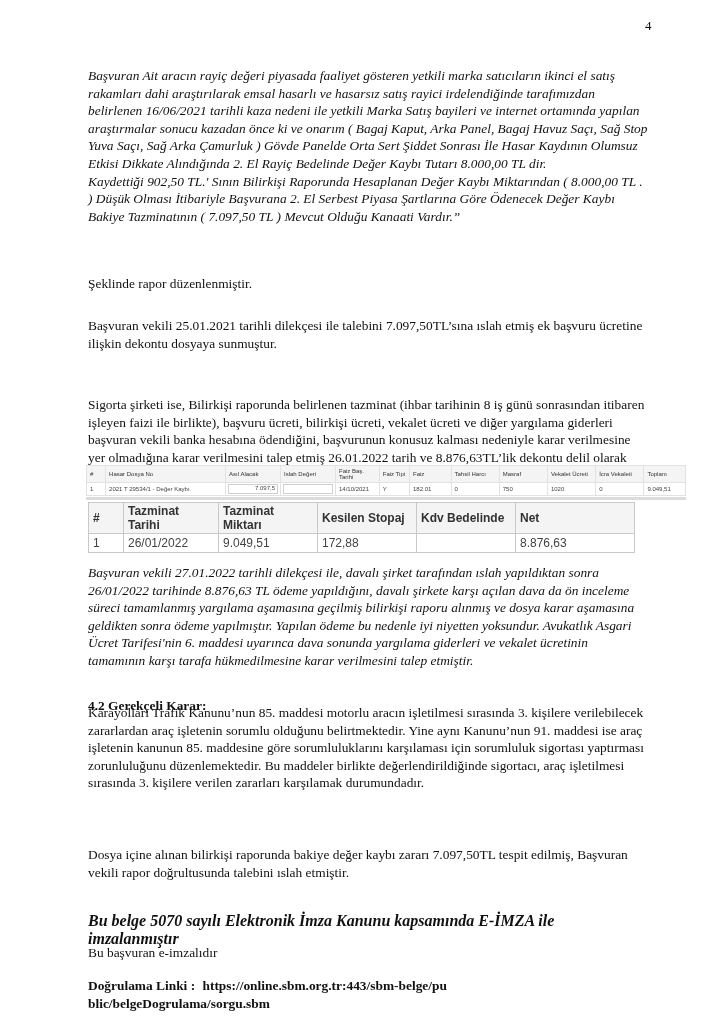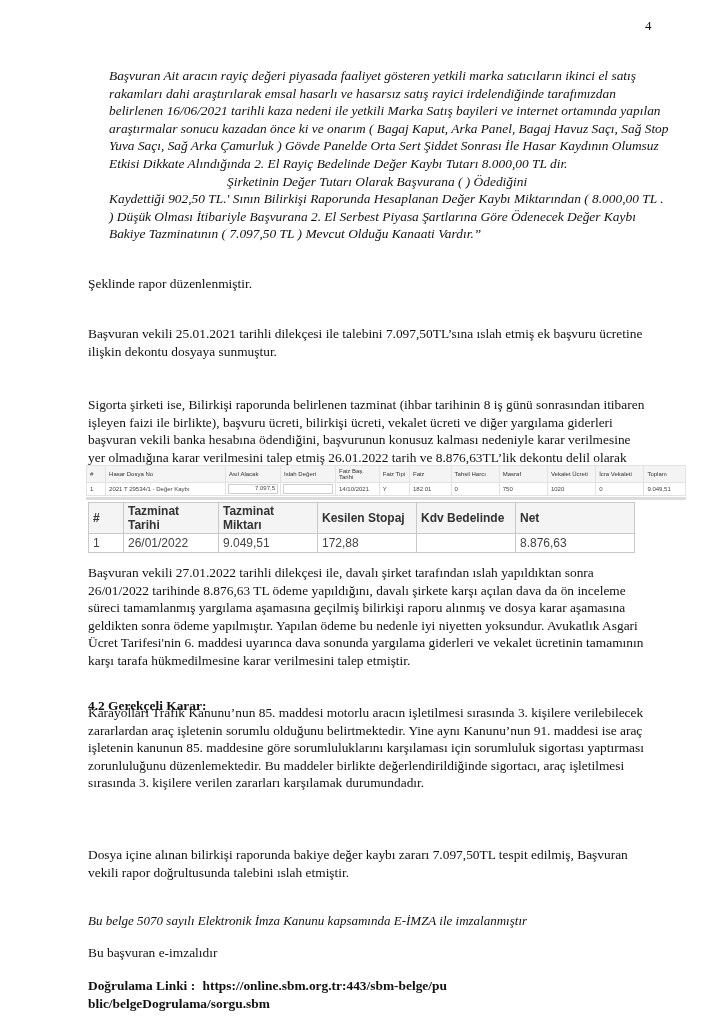--- a/index.html
+++ b/index.html
@@ -4,52 +4,51 @@
 <style>
   html, body { margin: 0; padding: 0; background: #ffffff; }
   body { width: 724px; height: 1024px; position: relative; overflow: hidden;
          font-family: "Liberation Serif", "DejaVu Serif", serif; color: #111; }
   .page-num { position: absolute; top: 18px; left: 645px; font-size: 13px; }
   .block { position: absolute; left: 88px; width: 560px; font-size: 13.4px; line-height: 17.6px; }
   .italic { font-style: italic; }
   .indent { padding-left: 118px; display: block; }
   p { margin: 0; }
   .heading { font-weight: bold; }
-  .sig { font-style: italic; font-weight: normal; font-size: 13px; }
+  .sig { font-style: italic; font-weight: bold; font-size: 16px; }
   .verify { font-weight: bold; }
 
   
   .tbl1 { position: absolute; left: 86px; top: 465px; width: 600px; border-collapse: collapse;
           font-family: "Liberation Sans", "DejaVu Sans", sans-serif; font-size: 6px; color: #444; }
   .tbl1 th, .tbl1 td { border: 1px solid #e2e2e2; padding: 1px 3px; text-align: left; font-weight: normal; height: 10px; }
   .tbl1 th { background: #f4f4f4; color: #333; height: 14px; }
   .tbl1 td.box { padding: 0 2px; }
   .tbl1 .inputbox { border: 1px solid #cfcfcf; height: 8px; font-size: 6px; text-align: right; padding-right: 2px; background:#fff; }
   .shadow-bar { position: absolute; left: 86px; top: 497px; width: 600px; height: 3px; background: #dcdcdc; }
   .tbl2 { position: absolute; left: 88px; top: 502px; width: 547px; border-collapse: collapse;
           font-family: "Liberation Sans", "DejaVu Sans", sans-serif; font-size: 12px; color: #444; }
   .tbl2 th, .tbl2 td { border: 1px solid #c9c9c9; padding: 1px 4px; text-align: left; height: 16px; }
   .tbl2 th { background: #f4f4f4; font-weight: bold; color: #333; }
 </style>
 </head>
 <body>
 
 <div class="page-num">4</div>
 
-<div class="block italic" style="top:67px;margin-left:21px;">
+<div class="block italic" style="top:67px;">
   <p>Başvuran Ait aracın rayiç değeri piyasada faaliyet gösteren yetkili marka satıcıların ikinci el satış rakamları dahi araştırılarak emsal hasarlı ve hasarsız satış rayici irdelendiğinde tarafımızdan belirlenen 16/06/2021 tarihli kaza nedeni ile yetkili Marka Satış bayileri ve internet ortamında yapılan araştırmalar sonucu kazadan önce ki ve onarım ( Bagaj Kaput, Arka Panel, Bagaj Havuz Saçı, Sağ Stop Yuva Saçı, Sağ Arka Çamurluk ) Gövde Panelde Orta Sert Şiddet Sonrası İle Hasar Kaydının Olumsuz Etkisi Dikkate Alındığında 2. El Rayiç Bedelinde Değer Kaybı Tutarı 8.000,00 TL dir.</p>
-  <span class="indent">Şirketinin Değer Tutarı Olarak Başvurana (                               ) Ödediğini</span>
   <p>Kaydettiği 902,50 TL.' Sının Bilirkişi Raporunda Hesaplanan Değer Kaybı Miktarından ( 8.000,00 TL . ) Düşük Olması İtibariyle Başvurana 2. El Serbest Piyasa Şartlarına Göre Ödenecek Değer Kaybı Bakiye Tazminatının ( 7.097,50 TL ) Mevcut Olduğu Kanaati Vardır.”</p>
 </div>
 
 <div class="block" style="top:275px;">
   <p>Şeklinde rapor düzenlenmiştir.</p>
 </div>
 
-<div class="block" style="top:325px;">
+<div class="block" style="top:317px;">
   <p>Başvuran vekili 25.01.2021 tarihli dilekçesi ile talebini 7.097,50TL’sına ıslah etmiş ek başvuru ücretine ilişkin dekontu dosyaya sunmuştur.</p>
 </div>
 
 <div class="block" style="top:369px;margin-top:27px;">
   <p>Sigorta şirketi ise, Bilirkişi raporunda belirlenen tazminat (ihbar tarihinin 8 iş günü sonrasından itibaren işleyen faizi ile birlikte), başvuru ücreti, bilirkişi ücreti, vekalet ücreti ve diğer yargılama giderleri başvuran vekili banka hesabına ödendiğini, başvurunun konusuz kalması nedeniyle karar verilmesine yer olmadığına karar verilmesini talep etmiş 26.01.2022 tarih ve 8.876,63TL’lik dekontu delil olarak göstermiştir.</p>
 </div>
 
 <table class="tbl1">
   <thead>
     <tr>
@@ -106,21 +105,21 @@
       <td>1</td>
       <td>26/01/2022</td>
       <td>9.049,51</td>
       <td>172,88</td>
       <td></td>
       <td>8.876,63</td>
     </tr>
   </tbody>
 </table>
 
-<div class="block" style="top:564px;">
+<div class="block" style="top:564px;font-style:italic;">
   <p>Başvuran vekili 27.01.2022 tarihli dilekçesi ile, davalı şirket tarafından ıslah yapıldıktan sonra 26/01/2022 tarihinde 8.876,63 TL ödeme yapıldığını, davalı şirkete karşı açılan dava da ön inceleme süreci tamamlanmış yargılama aşamasına geçilmiş bilirkişi raporu alınmış ve dosya karar aşamasına geldikten sonra ödeme yapılmıştır. Yapılan ödeme bu nedenle iyi niyetten yoksundur. Avukatlık Asgari Ücret Tarifesi'nin 6. maddesi uyarınca dava sonunda yargılama giderleri ve vekalet ücretinin tamamının karşı tarafa hükmedilmesine karar verilmesini talep etmiştir.</p>
 </div>
 
 <div class="block" style="top:697px;">
   <p class="heading">4.2 Gerekçeli Karar:</p>
 </div>
 
 <div class="block" style="top:704px;">
   <p>Karayolları Trafik Kanunu’nun 85. maddesi motorlu aracın işletilmesi sırasında 3. kişilere verilebilecek zararlardan araç işletenin sorumlu olduğunu belirtmektedir. Yine aynı Kanunu’nun 91. maddesi ise araç işletenin kanunun 85. maddesine göre sorumluluklarını karşılaması için sorumluluk sigortası yaptırması zorunluluğunu düzenlemektedir. Bu maddeler birlikte değerlendirildiğinde sigortacı, araç işletilmesi sırasında 3. kişilere verilen zararları karşılamak durumundadır.</p>
 </div>

